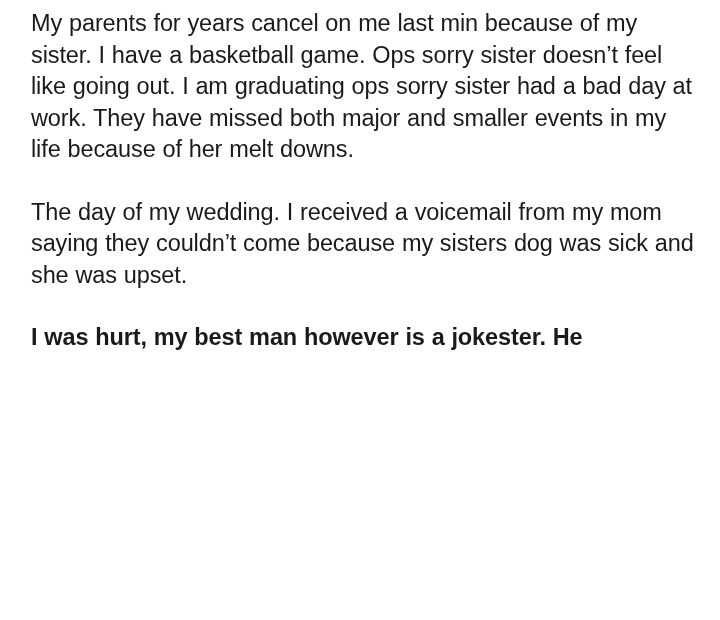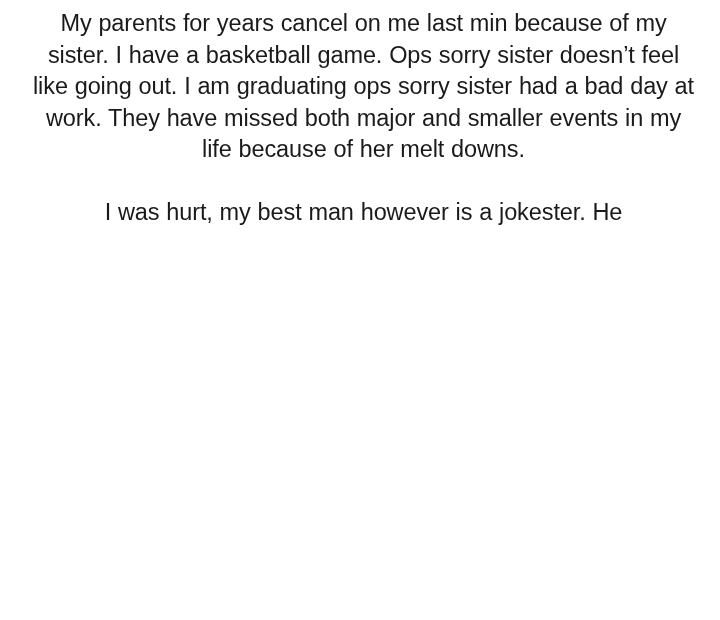--- a/index.html
+++ b/index.html
@@ -22,30 +22,31 @@
     position: relative;
     overflow: hidden;
   }
   .para {
     color: #1a1a1a;
     font-size: 23.5px;
     line-height: 31.5px;
     letter-spacing: -0.1px;
     margin: 0 0 31px 0;
     word-spacing: 0.4px;
-    text-align: center;
   }
   .para:last-child {
     margin-bottom: 12px;
+    font-weight: bold;
   }
   
   .clipped {
     max-height: 40px;
     overflow: hidden;
   }
 </style>
 </head>
 <body>
 
 <div class="page">
   <p class="para">My parents for years cancel on me last min because of my sister. I have a basketball game. Ops sorry sister doesn’t feel like going out. I am graduating ops sorry sister had a bad day at work. They have missed both major and smaller events in my life because of her melt downs.</p>
+  <p class="para">The day of my wedding. I received a voicemail from my mom saying they couldn’t come because my sisters dog was sick and she was upset.</p>
   <p class="para clipped">I was hurt, my best man however is a jokester. He</p>
 </div>
 
 </body></html>

